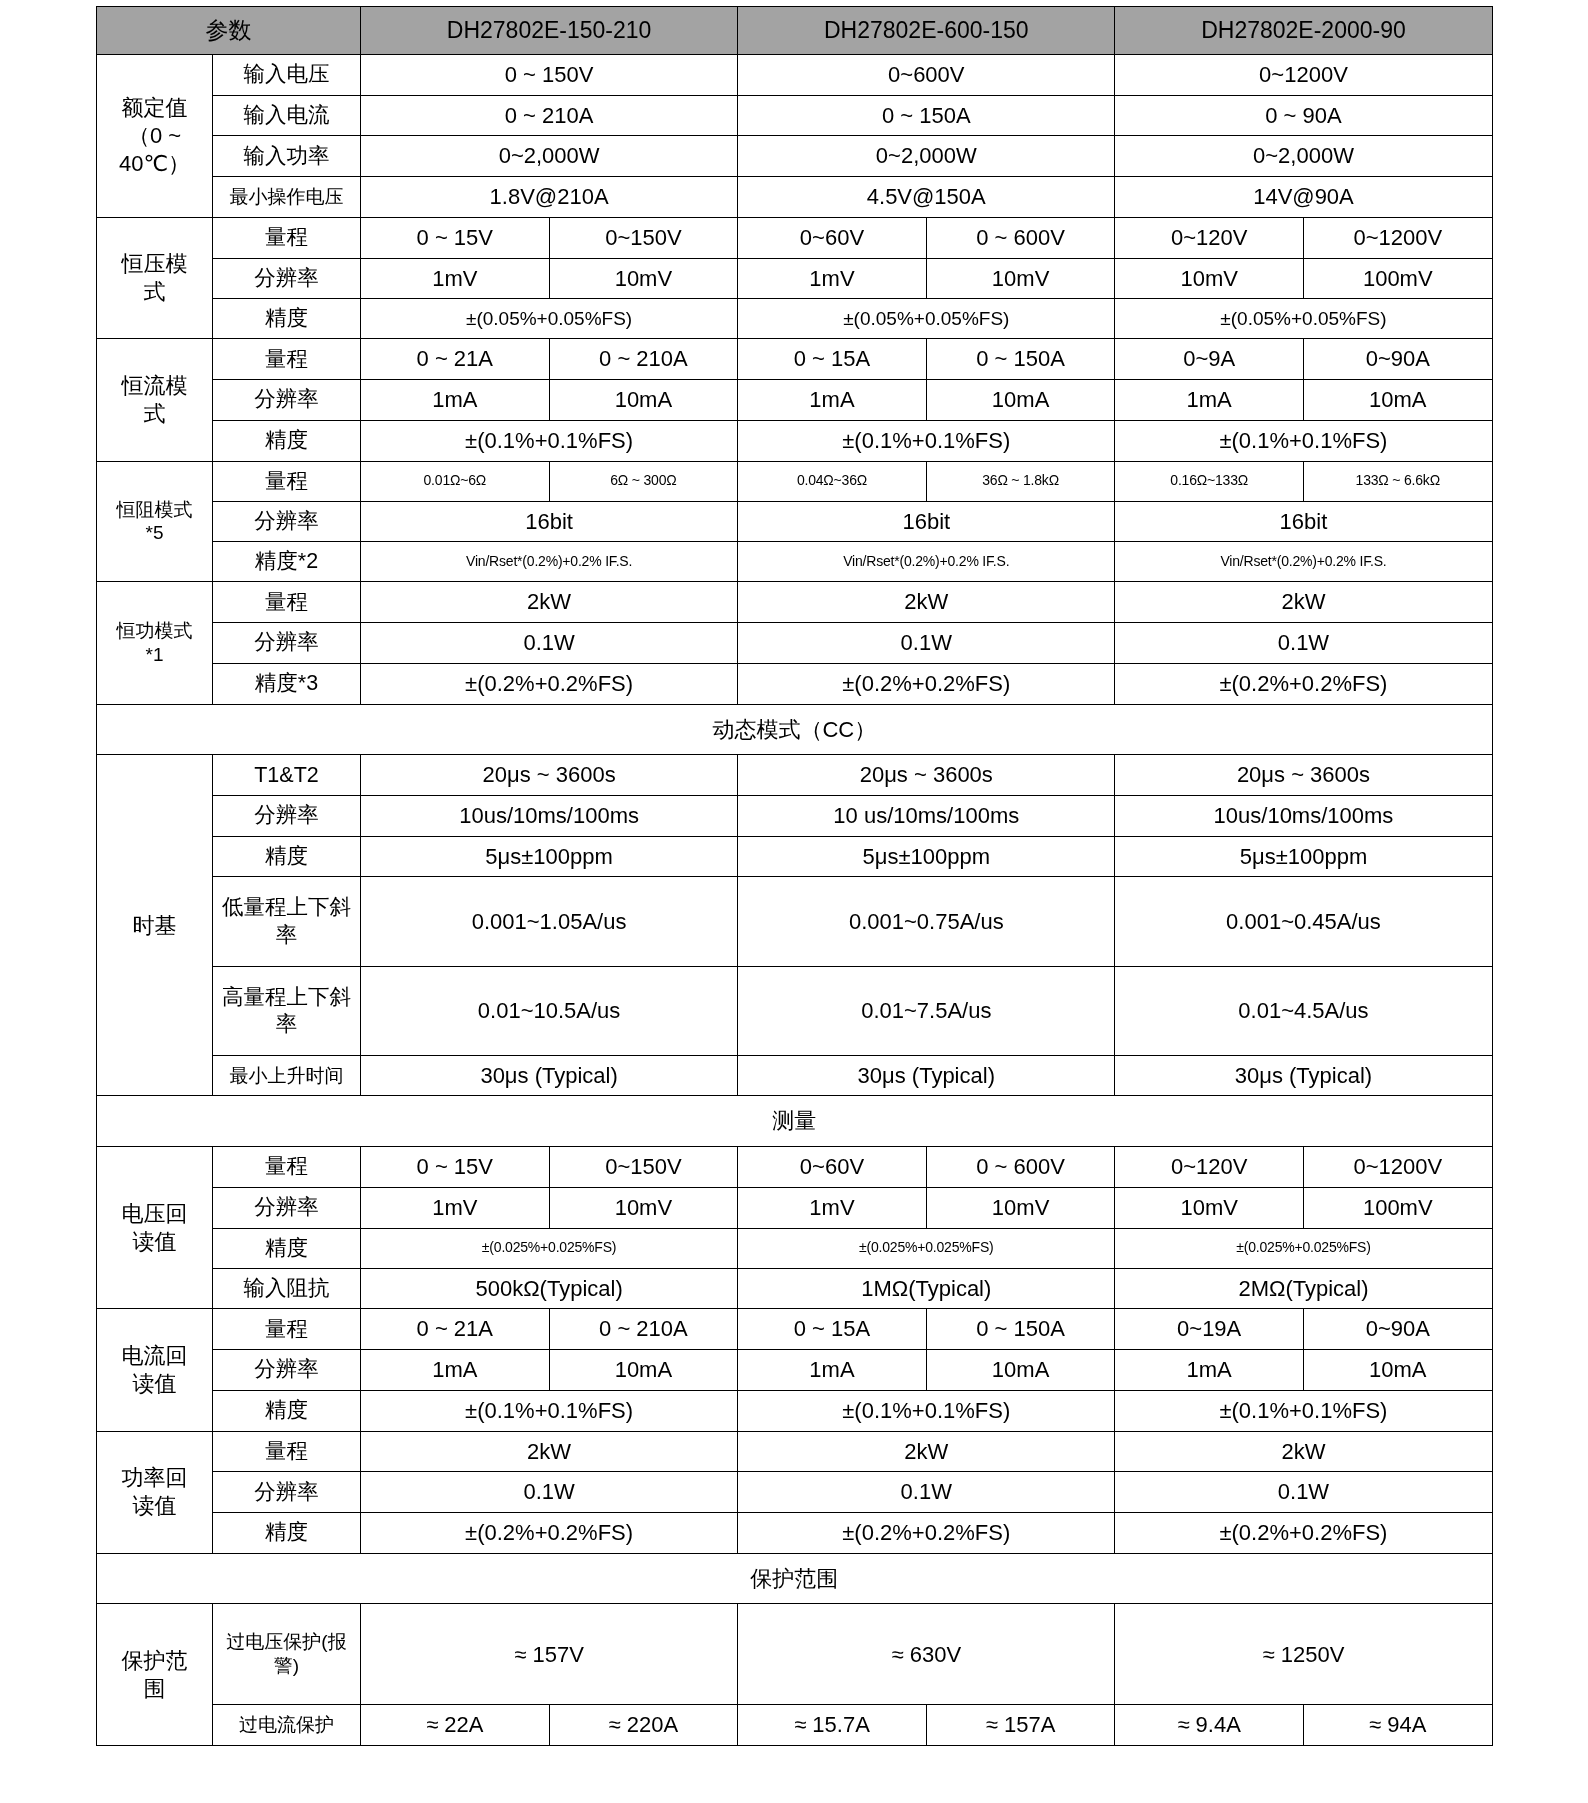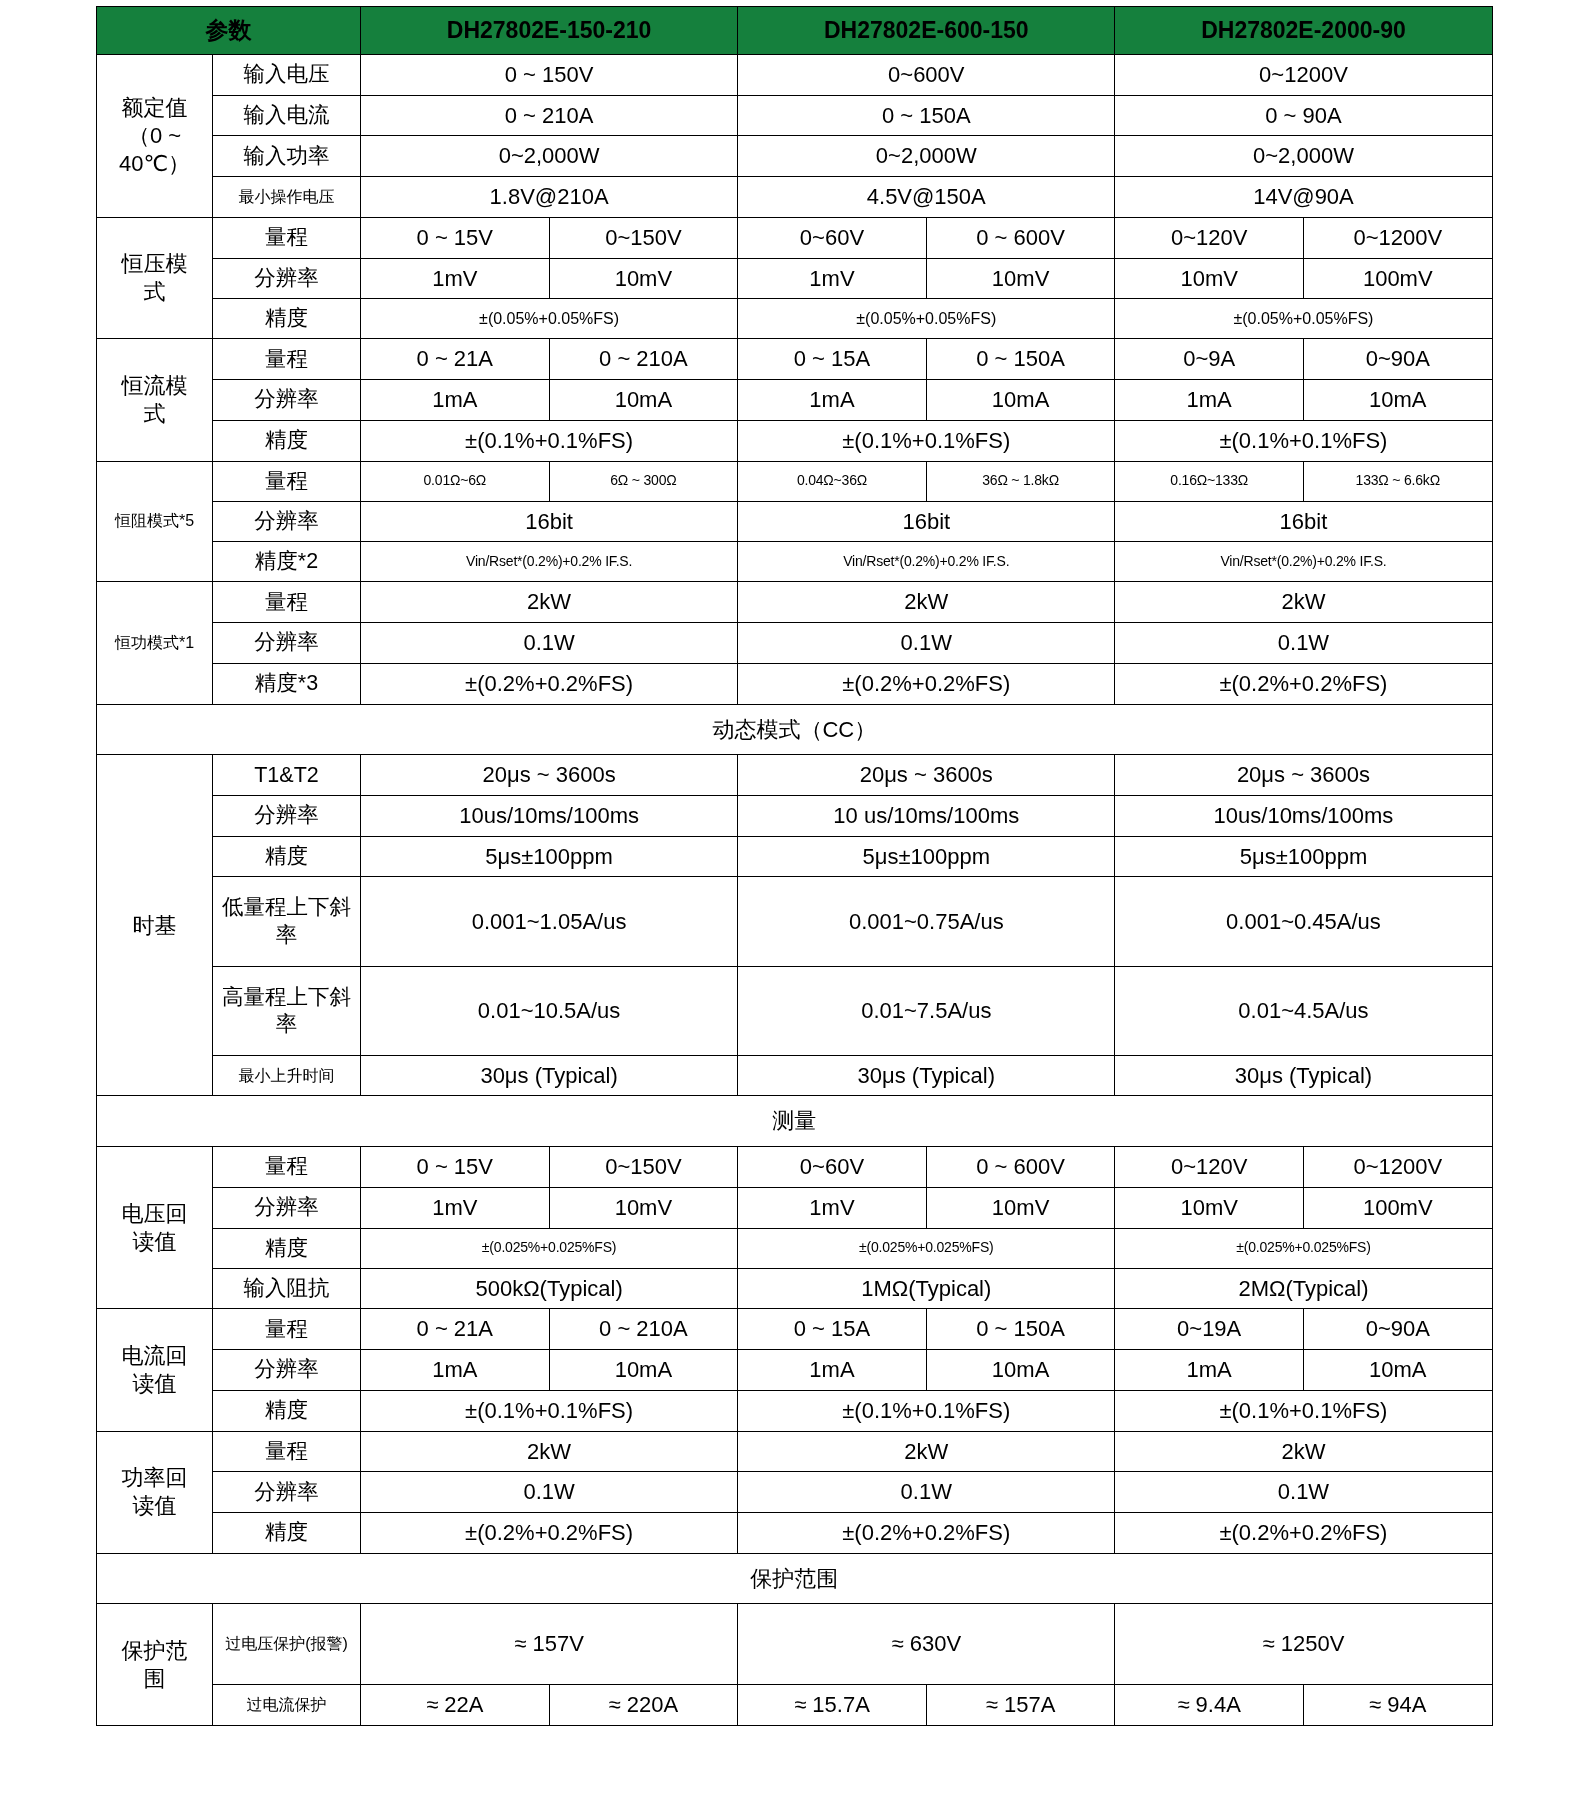--- a/index.html
+++ b/index.html
@@ -25,38 +25,37 @@
   td{
     border:1px solid #000000;
     text-align:center;
     vertical-align:middle;
     font-size:22px;
     line-height:1.26;
     padding:6px 3px;
     word-break:break-word;
   }
   td.hdr{
-    background:#15803d;
+    background:#a3a3a3;
     font-size:23px;
     padding:9px 3px;
-    font-weight:bold;
   }
   td.group{
     font-size:22px;
     padding:6px 14px;
   }
   td.param{
     font-size:21.5px;
     padding:6px 14px;
   }
   td.section{
     font-size:22px;
     padding:11px 17px;
   }
-  td.tight{font-size:16px;}
+  td.tight{font-size:19px;}
   td.tiny{font-size:14px;letter-spacing:-0.2px;}
   td.tall{padding:17px 3px;}
   td.xtall{padding:26px 3px;}
 </style>
 </head>
 <body>
 
 <div id="sheet">
 <table>
   <colgroup>

